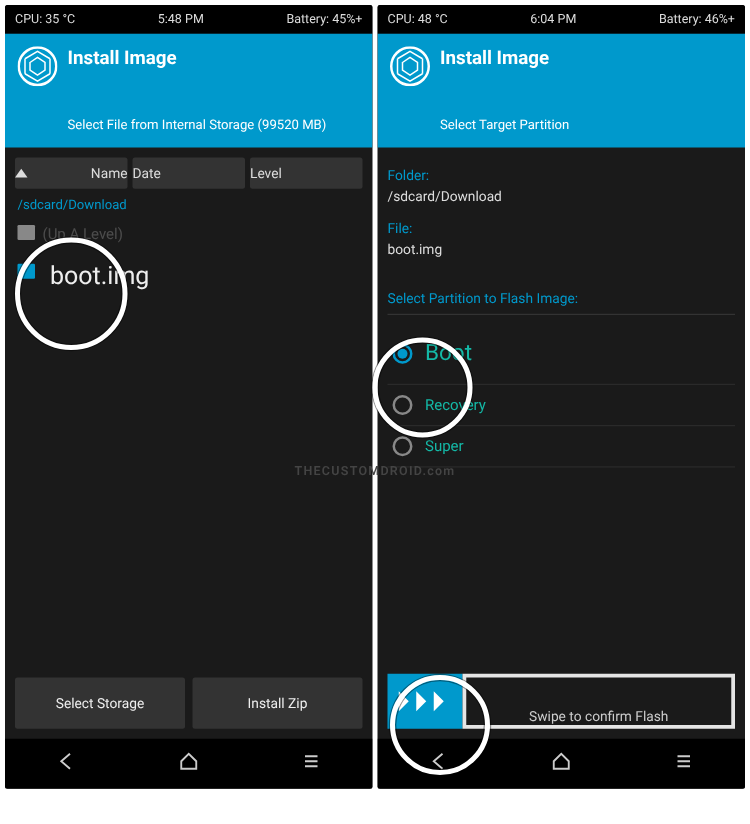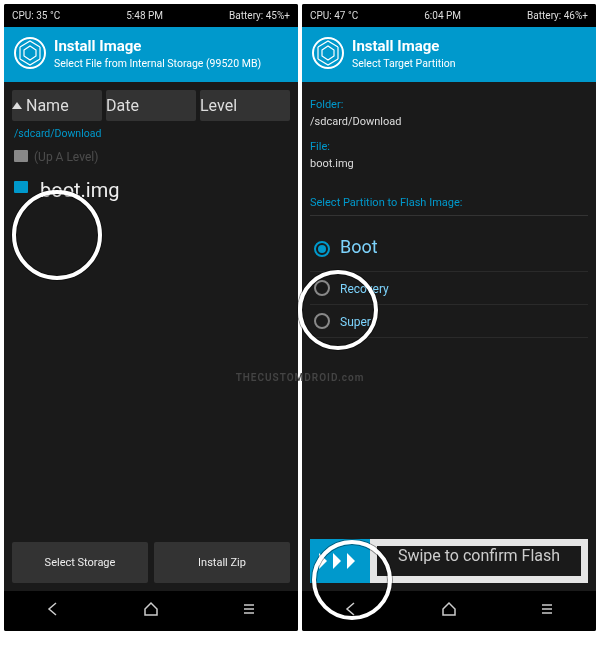--- a/index.html
+++ b/index.html
@@ -4,41 +4,41 @@
 <style>
   * { margin: 0; padding: 0; box-sizing: border-box; font-family: -apple-system, BlinkMacSystemFont, "Segoe UI", Roboto, sans-serif; }
   body { background: #fff; width: 600px; height: 659px; overflow: hidden; position: relative; }
   .container { display: flex; width: 600px; height: 635px; gap: 4px; padding: 4px; background: #fff; }
   .phone { flex: 1; background: #1a1a1a; display: flex; flex-direction: column; position: relative; border-radius: 2px; overflow: hidden; }
   .statusbar { display: flex; justify-content: space-between; padding: 6px 8px; font-size: 10px; color: #ddd; background: #000; }
   .header { background: #0099cc; padding: 10px 10px 12px 10px; display: flex; align-items: flex-start; gap: 8px; }
   .logo { width: 32px; height: 32px; flex-shrink: 0; }
   .header-text { display: flex; flex-direction: column; gap: 2px; }
   .header-title { color: #fff; font-size: 15px; font-weight: 700; }
-  .header-sub { color: #fff; font-size: 10.5px; }
+  .header-sub { color: #fff; font-size: 10.5px; margin-top: 36px; }
   .content { flex: 1; padding: 8px; display: flex; flex-direction: column; font-size: 11px; color: #ddd; position: relative; }
   .sort-row { display: flex; gap: 4px; margin-bottom: 6px; }
-  .sort-btn { flex: 1; background: #333; color: #ddd; font-size: 16px; padding: 6px 0; text-align: center; border-radius: 2px; display: flex; align-items: center; justify-content: flex-start; gap: 4px; }
+  .sort-btn { flex: 1; background: #333; color: #ddd; font-size: 11px; padding: 6px 0; text-align: center; border-radius: 2px; display: flex; align-items: center; justify-content: space-between; gap: 4px; }
   .path { color: #0099cc; font-size: 10.5px; margin-bottom: 6px; padding-left: 2px; }
   .file-row { display: flex; align-items: flex-start; gap: 6px; padding: 4px 2px; color: #ddd; font-size: 12px; }
   .folder-icon, .file-icon { width: 14px; height: 12px; display: inline-block; }
   .folder-icon { background: #888; border-radius: 1px; position: relative; }
   .file-icon { background: #0099cc; border-radius: 1px; }
   .label-row { color: #0099cc; font-size: 11px; margin-top: 8px; }
   .value-row { color: #ddd; font-size: 11px; margin-top: 4px; margin-bottom: 4px; }
-  .radio-row { display: flex; align-items: flex-end; gap: 10px; padding: 8px 4px; font-size: 12px; color: #7dd3fc; border-bottom: 1px solid #2a2a2a; }
+  .radio-row { display: flex; align-items: center; gap: 10px; padding: 8px 4px; font-size: 12px; color: #14b8a6; border-bottom: 1px solid #2a2a2a; }
   .radio-row:last-child { border-bottom: none; }
   .radio { width: 16px; height: 16px; border: 2px solid #888; border-radius: 50%; display: inline-flex; align-items: center; justify-content: center; flex-shrink:0; }
   .radio.checked { border-color: #0099cc; }
   .radio.checked::after { content: ""; width: 8px; height: 8px; background: #0099cc; border-radius: 50%; }
   .bottom-buttons { display: flex; gap: 6px; padding: 0 8px 8px 8px; }
   .btn { flex: 1; background: #333; color: #eee; font-size: 11px; padding: 14px 0; text-align: center; border-radius: 2px; }
   .swipe-row { display: flex; align-items: stretch; padding: 0 8px 8px 8px; gap: 0; }
   .swipe-handle { width: 60px; height: 44px; background: #0099cc; display: flex; align-items: center; justify-content: center; gap: 0; }
-  .swipe-track { flex: 1; border: 7px solid #e5e5e5; display: flex; align-items: flex-start; justify-content: center; font-size: 16px; color: #ccc; height: 44px; }
+  .swipe-track { flex: 1; border: 3px solid #e5e5e5; display: flex; align-items: flex-end; justify-content: center; font-size: 11px; color: #ccc; height: 44px; }
   .navbar { height: 40px; background: #000; display: flex; justify-content: space-around; align-items: center; }
   .nav-icon { color: #ccc; }
   .highlight-circle { position: absolute; border: 4px solid #fff; border-radius: 50%; box-shadow: 0 0 0 1px rgba(0,0,0,.4), inset 0 0 0 1px rgba(0,0,0,.4); pointer-events: none; z-index: 50; }
   .c1 { width: 90px; height: 90px; left: 12px; top: 190px; }
   .c2 { width: 80px; height: 80px; left: 298px; top: 270px; }
   .c3 { width: 80px; height: 80px; left: 312px; top: 540px; }
   .watermark { position: absolute; left: 50%; top: 372px; transform: translateX(-50%); font-size: 10px; letter-spacing: 1px; color: #444; font-weight: 600; z-index: 5; pointer-events:none;}
   .triangle-up { width:0; height:0; border-left:5px solid transparent; border-right:5px solid transparent; border-bottom:7px solid #ddd; display:inline-block; }
   .boot-big { font-size: 20px; color: #eee; padding: 6px 0 0 6px; }
   .divider { height:1px; background:#333; margin:6px 0; }
@@ -104,21 +104,21 @@
             <path d="M3 9 L9 3 L15 9 L15 15 L3 15 Z" fill="none" stroke="#ccc" stroke-width="1.5"></path>
           </svg></span>
       <span class="nav-icon"><svg width="18" height="18" viewBox="0 0 18 18">
             <path d="M4 5 H14 M4 9 H14 M4 13 H14" stroke="#ccc" stroke-width="1.5"></path>
           </svg></span>
     </div>
   </div>
 
   <div class="phone">
     <div class="statusbar">
-      <span>CPU: 47 °C</span>
+      <span>CPU: 48 °C</span>
       <span>6:04 PM</span>
       <span>Battery: 46%+</span>
     </div>
     <div class="header">
       <span class="logo">
         <svg viewBox="0 0 32 32">
             <circle cx="16" cy="16" r="15" fill="none" stroke="#fff" stroke-width="2"></circle>
             <path d="M6 10 L16 4 L26 10 M6 22 L16 28 L26 22 M6 10 L6 22 M26 10 L26 22 M10 13 L16 9 L22 13 L22 19 L16 23 L10 19 Z" fill="none" stroke="#fff" stroke-width="1.2"></path>
           </svg>
       </span>

